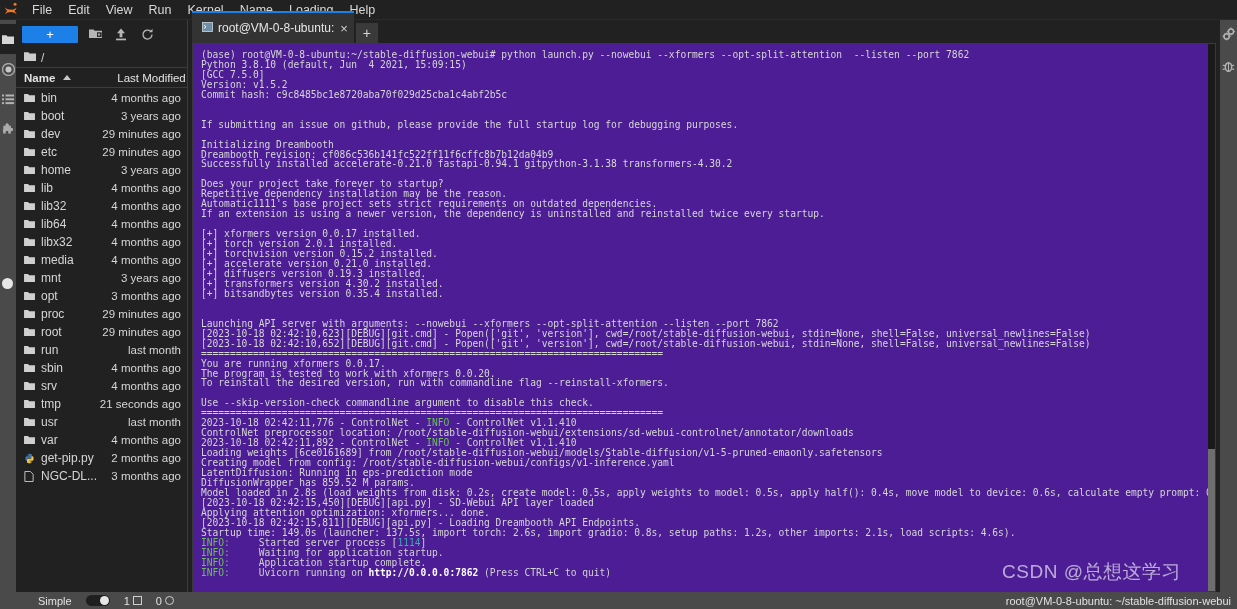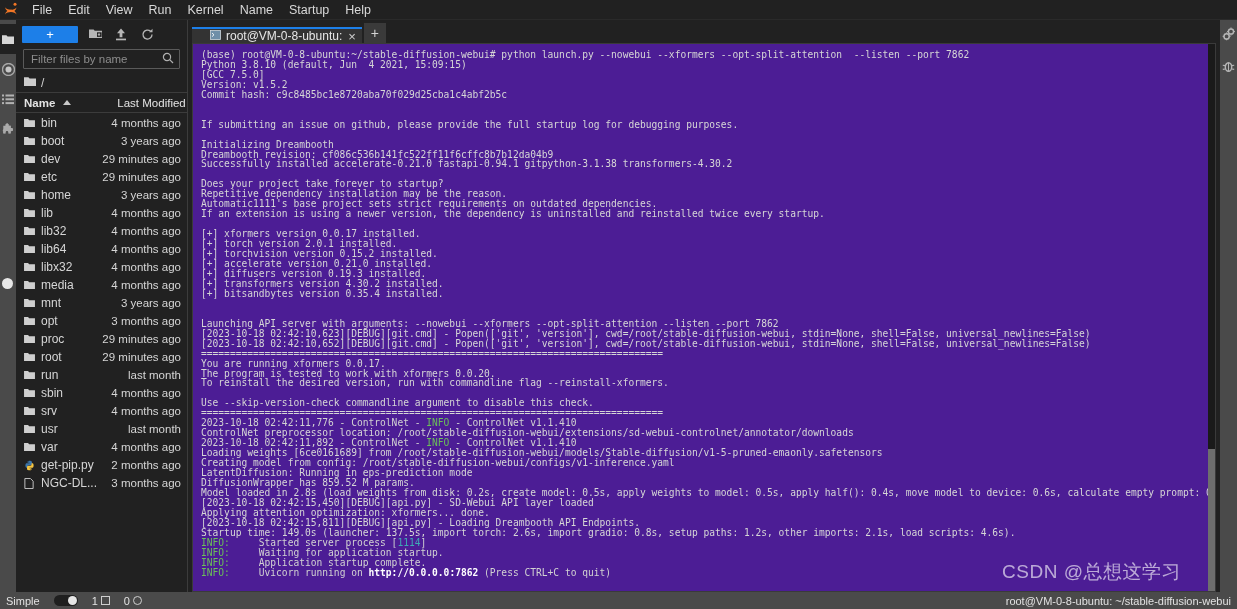--- a/index.html
+++ b/index.html
@@ -152,23 +152,23 @@
     background: #212121;
     min-width: 0; min-height: 0;
   }
   .tabbar {
     height: 23px; flex: 0 0 23px;
     display: flex; align-items: flex-end;
     padding-left: 4px;
     background: #212121;
   }
   .tab {
-    height: 16px;
+    height: 32px;
     display: flex; align-items: center; gap: 5px;
-    padding: 0 6px 0 18px;
+    padding: 0 6px 0 10px;
     background: #333333;
     border-top: 2px solid #1d7fe8;
     color: #e6e6e6; font-size: 12px;
     max-width: 210px;
     cursor: pointer;
   }
   .tab .tab-title { white-space: nowrap; overflow: hidden; text-overflow: ellipsis; }
   .tab .tab-close { color: #cfcfcf; font-size: 13px; line-height: 1; padding-left: 1px; }
   .tab-add {
     width: 22px; height: 20px;
@@ -222,21 +222,21 @@
 
   
   .statusbar {
     height: 17px; flex: 0 0 17px;
     background: #4a4a4a;
     display: flex; align-items: center;
     color: #e2e2e2; font-size: 11px;
     padding: 0 6px;
     gap: 7px;
   }
-  .sb-left { display: flex; align-items: flex-start; gap: 14px; }
+  .sb-left { display: flex; align-items: flex-start; gap: 14px; margin-left: 32px; }
   .sb-right { margin-left: auto; display: flex; align-items: center; gap: 8px; }
   .toggle-pill {
     width: 24px; height: 11px; border-radius: 6px;
     background: #1f1f1f; position: relative;
     display: inline-block;
   }
   .toggle-pill::after {
     content: ""; position: absolute;
     right: 1px; top: 1px; width: 9px; height: 9px;
     border-radius: 50%; background: #e6e6e6;
@@ -274,21 +274,21 @@
         <path d="M1 5.2c1.6 3.2 9 3.4 11.6.2-.7 3.3-4 5-7 4.5C3.3 9.5 1.5 7.6 1 5.2z" fill="#f37726"></path>
         <path d="M12.6 12.6C11 9.4 3.6 9.2 1 12.4c.7-3.3 4-5 7-4.5 2.3.4 4.1 2.3 4.6 4.7z" fill="#f37726"></path>
       </svg>
     </div>
     <div class="menu-item">File</div>
     <div class="menu-item">Edit</div>
     <div class="menu-item">View</div>
     <div class="menu-item">Run</div>
     <div class="menu-item">Kernel</div>
     <div class="menu-item">Name</div>
-    <div class="menu-item">Startup</div>
+    <div class="menu-item">Loading</div>
     <div class="menu-item">Help</div>
   </div>
 
   <div class="body-row">
 
     <div class="activitybar">
       <div class="act-icon active">
         <svg width="12" height="11" viewBox="0 0 12 11">
             <path d="M0 1.2h4.4l1.2 1.3H12V10H0z" fill="#d6d6d6"></path>
           </svg>
@@ -338,29 +338,20 @@
           </svg>
         </div>
         <div class="tb-icon">
           <svg width="13" height="13" viewBox="0 0 13 13">
             <path d="M11 6.5a4.5 4.5 0 1 1-1.4-3.2" fill="none" stroke="#d0d0d0" stroke-width="1.3"></path>
             <path d="M11.5 0.8v3.4H8.1z" fill="#d0d0d0"></path>
           </svg>
         </div>
       </div>
 
-      <div class="fb-filter">
-        <input type="text" placeholder="Filter files by name" style="">
-        <span>
-          <svg width="12" height="12" viewBox="0 0 12 12">
-            <circle cx="5" cy="5" r="3.6" fill="none" stroke="#b0b0b0" stroke-width="1.2"></circle>
-            <line x1="7.7" y1="7.7" x2="11" y2="11" stroke="#b0b0b0" stroke-width="1.2"></line>
-          </svg>
-        </span>
-      </div>
 
       <div class="fb-breadcrumb">
         <span>
           <svg width="12" height="11" viewBox="0 0 12 11">
               <path d="M0 1.2h4.4l1.2 1.3H12V10H0z" fill="#cccccc"></path>
             </svg>
         </span>
         <span>/</span>
       </div>
 
@@ -518,20 +509,29 @@
             <span class="md">4 months ago</span>
           </div>
           <div class="fb-row">
             <span class="ic">
               <svg width="11" height="10" viewBox="0 0 12 11">
                 <path d="M0 1.2h4.4l1.2 1.3H12V10H0z" fill="#cfcfcf"></path>
               </svg>
             </span>
             <span class="nm">srv</span>
             <span class="md">4 months ago</span>
+          </div>
+          <div class="fb-row">
+            <span class="ic">
+              <svg width="11" height="10" viewBox="0 0 12 11">
+                <path d="M0 1.2h4.4l1.2 1.3H12V10H0z" fill="#cfcfcf"></path>
+              </svg>
+            </span>
+            <span class="nm">tmp</span>
+            <span class="md">21 seconds ago</span>
           </div>
           <div class="fb-row">
             <span class="ic">
               <svg width="11" height="10" viewBox="0 0 12 11">
                 <path d="M0 1.2h4.4l1.2 1.3H12V10H0z" fill="#cfcfcf"></path>
               </svg>
             </span>
             <span class="nm">usr</span>
             <span class="md">last month</span>
           </div>

